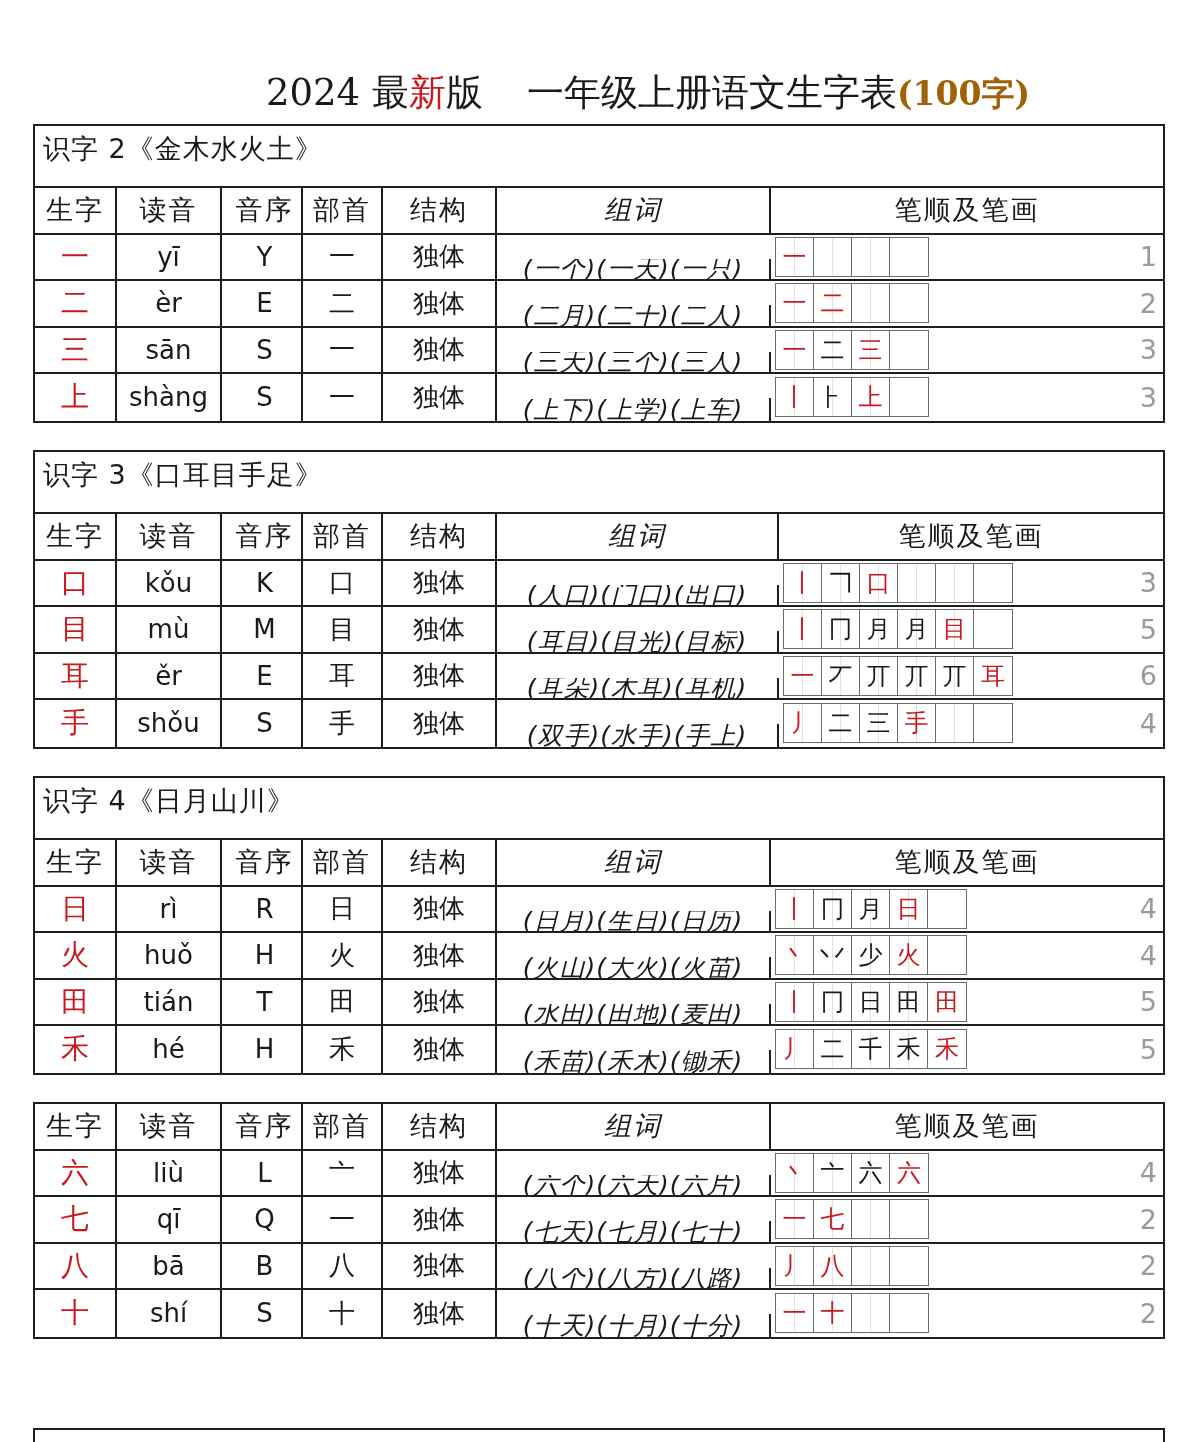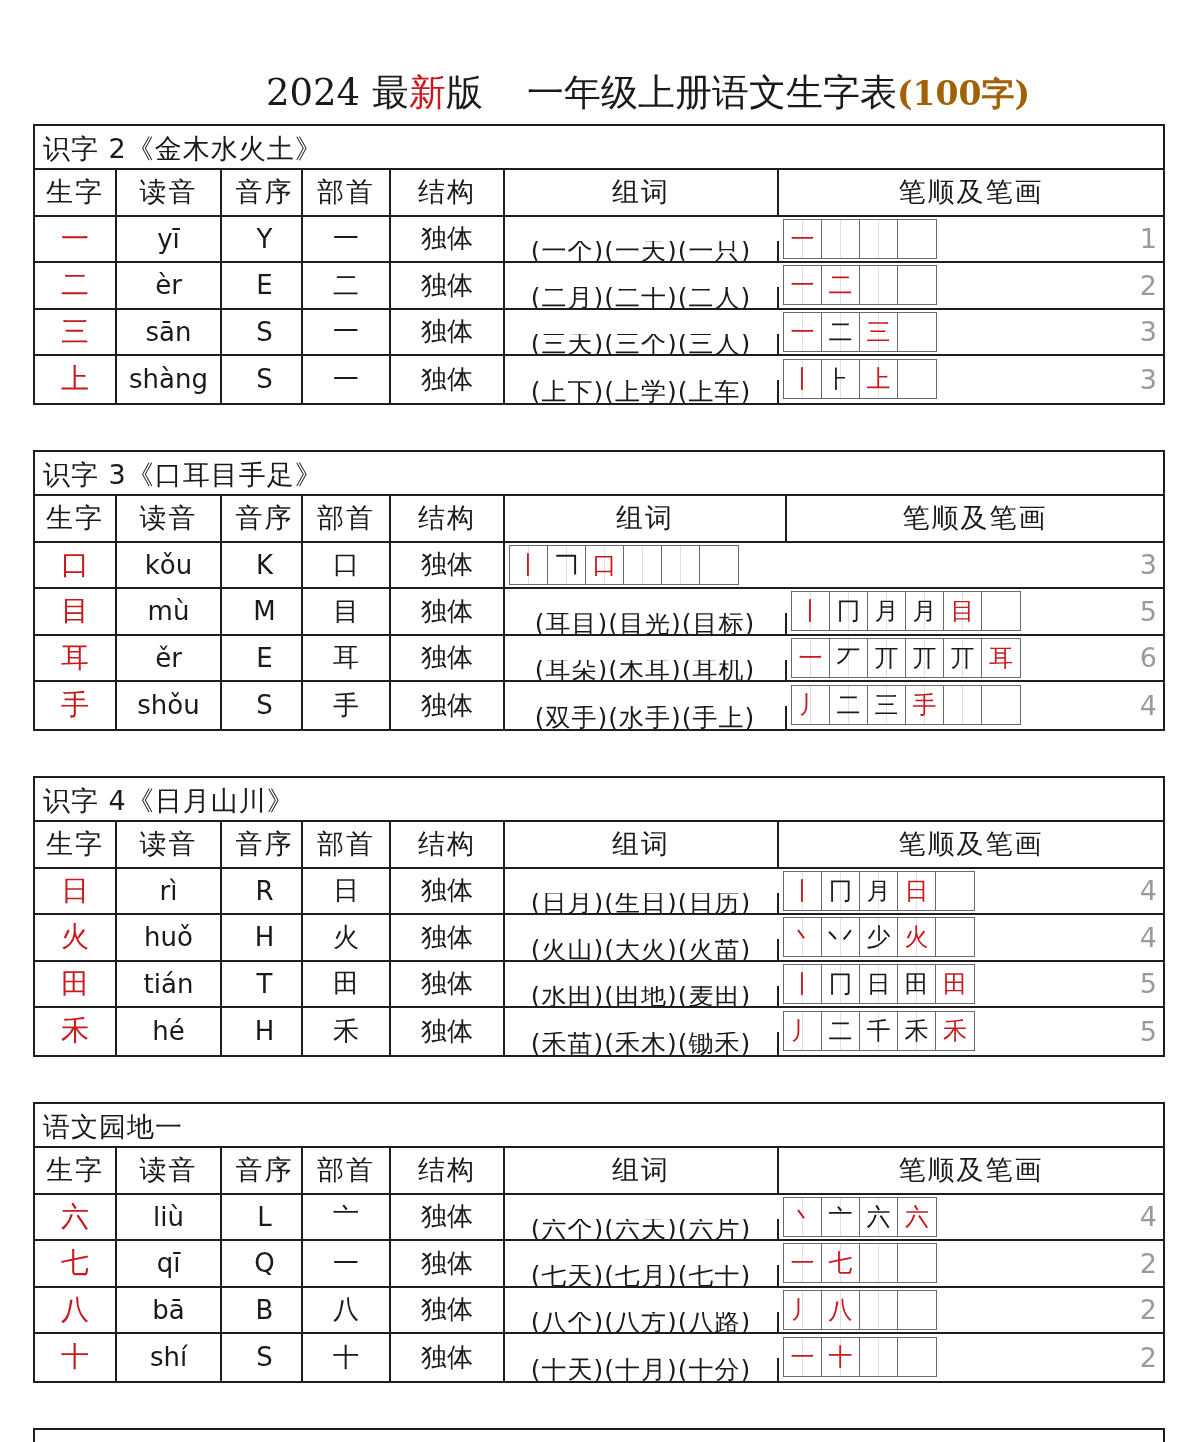--- a/index.html
+++ b/index.html
@@ -15,40 +15,40 @@
   .page-title .t-wrap { position: absolute; left: 266px; top: 0; }
   .page-title .red { color: #c8191f; }
   .page-title .gap { display: inline-block; width: 44px; }
   .page-title .count { color: #a16207; font-weight: bold; font-size: 33px; }
 
   .section {
     position: absolute; left: 33px; width: 1132px;
     border: 2px solid #1e1e1e; box-sizing: border-box; background: #fff;
   }
   .section-title {
-    height: 44px; line-height: 46px; border-bottom: 2px solid #1e1e1e;
+    height: 62px; line-height: 46px; border-bottom: 2px solid #1e1e1e;
     font-size: 27px; padding-left: 8px; box-sizing: border-box; letter-spacing: 1px;
     font-family: "DejaVu Sans", sans-serif;
   }
   .row {
     display: flex; height: 46.5px; border-bottom: 2px solid #1e1e1e; box-sizing: border-box;
   }
   .row:last-child { border-bottom: none; }
   .cell {
     border-right: 2px solid #1e1e1e; box-sizing: border-box;
     display: flex; align-items: center; justify-content: center;
     font-size: 26px; white-space: nowrap; overflow: hidden;
   }
   .cell:last-child { border-right: none; }
   .c0 { width: 82px; }
   .c1 { width: 105px; }
   .c2 { width: 81px; padding-left: 6px; }
-  .c3 { width: 88px; }
+  .c3 { width: 80px; }
   .c4 { width: 114px; }
-  .c5 { width: 274px; }
+  .c5 { width: 274px; font-style: italic; }
   .c6 { flex: 1; justify-content: flex-start; position: relative; }
   .wide5 .c5 { width: 282px; }
   .head .cell { font-size: 27px; letter-spacing: 2px; }
   .char { color: #c8191f; font-size: 28px; }
   .pinyin { font-family: "DejaVu Sans", sans-serif; font-size: 26px; }
   .words { font-size: 25px; letter-spacing: 1px; margin-top: 24px; }
   .grid-strip {
     display: flex; margin-left: 4px; height: 40px; border: 1.5px solid #6a6a6a; box-sizing: border-box;
   }
   .grid-box {
@@ -172,20 +172,21 @@
         <div class="cell c4">结构</div>
         <div class="cell c5">组词</div>
         <div class="cell c6" style="justify-content: center;">笔顺及笔画</div>
       </div>
       <div class="row">
         <div class="cell c0 char">口</div>
         <div class="cell c1 pinyin">kǒu</div>
         <div class="cell c2">K</div>
         <div class="cell c3">口</div>
         <div class="cell c4">独体</div>
+        <div class="cell c5 words">(人口)(门口)(出口)</div>
         <div class="cell c6">
           <div class="grid-strip">
             <div class="grid-box red-stroke">丨</div>
             <div class="grid-box">𠃍</div>
             <div class="grid-box red-stroke">口</div>
             <div class="grid-box"></div>
             <div class="grid-box"></div>
             <div class="grid-box"></div>
           </div>
           <span class="stroke-count">3</span>
@@ -327,21 +328,20 @@
             <div class="grid-box">二</div>
             <div class="grid-box">千</div>
             <div class="grid-box">禾</div>
             <div class="grid-box red-stroke">禾</div>
           </div>
           <span class="stroke-count">5</span>
         </div>
       </div>
     </div>
     <div class="section" style="top: 1102px;">
-      <div class="section-title">语文园地一</div>
       <div class="row head">
         <div class="cell c0">生字</div>
         <div class="cell c1">读音</div>
         <div class="cell c2">音序</div>
         <div class="cell c3">部首</div>
         <div class="cell c4">结构</div>
         <div class="cell c5">组词</div>
         <div class="cell c6" style="justify-content: center;">笔顺及笔画</div>
       </div>
       <div class="row">

